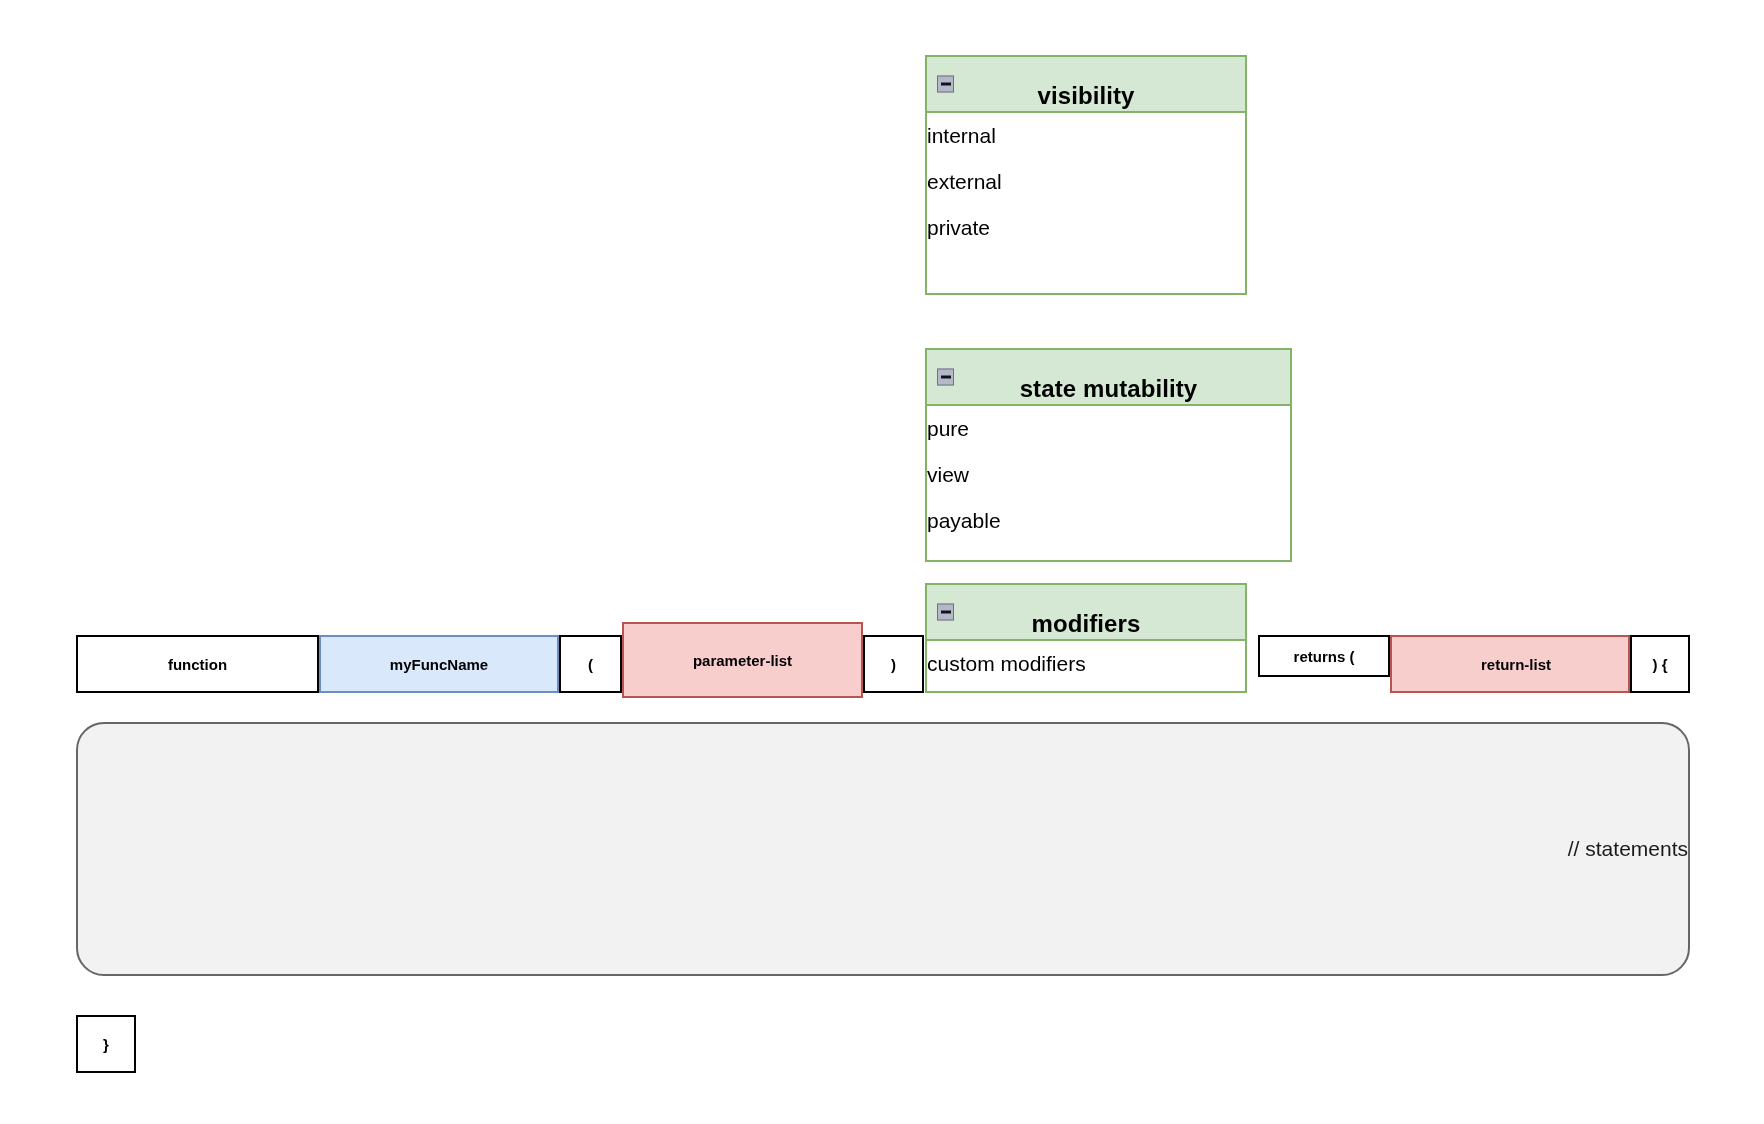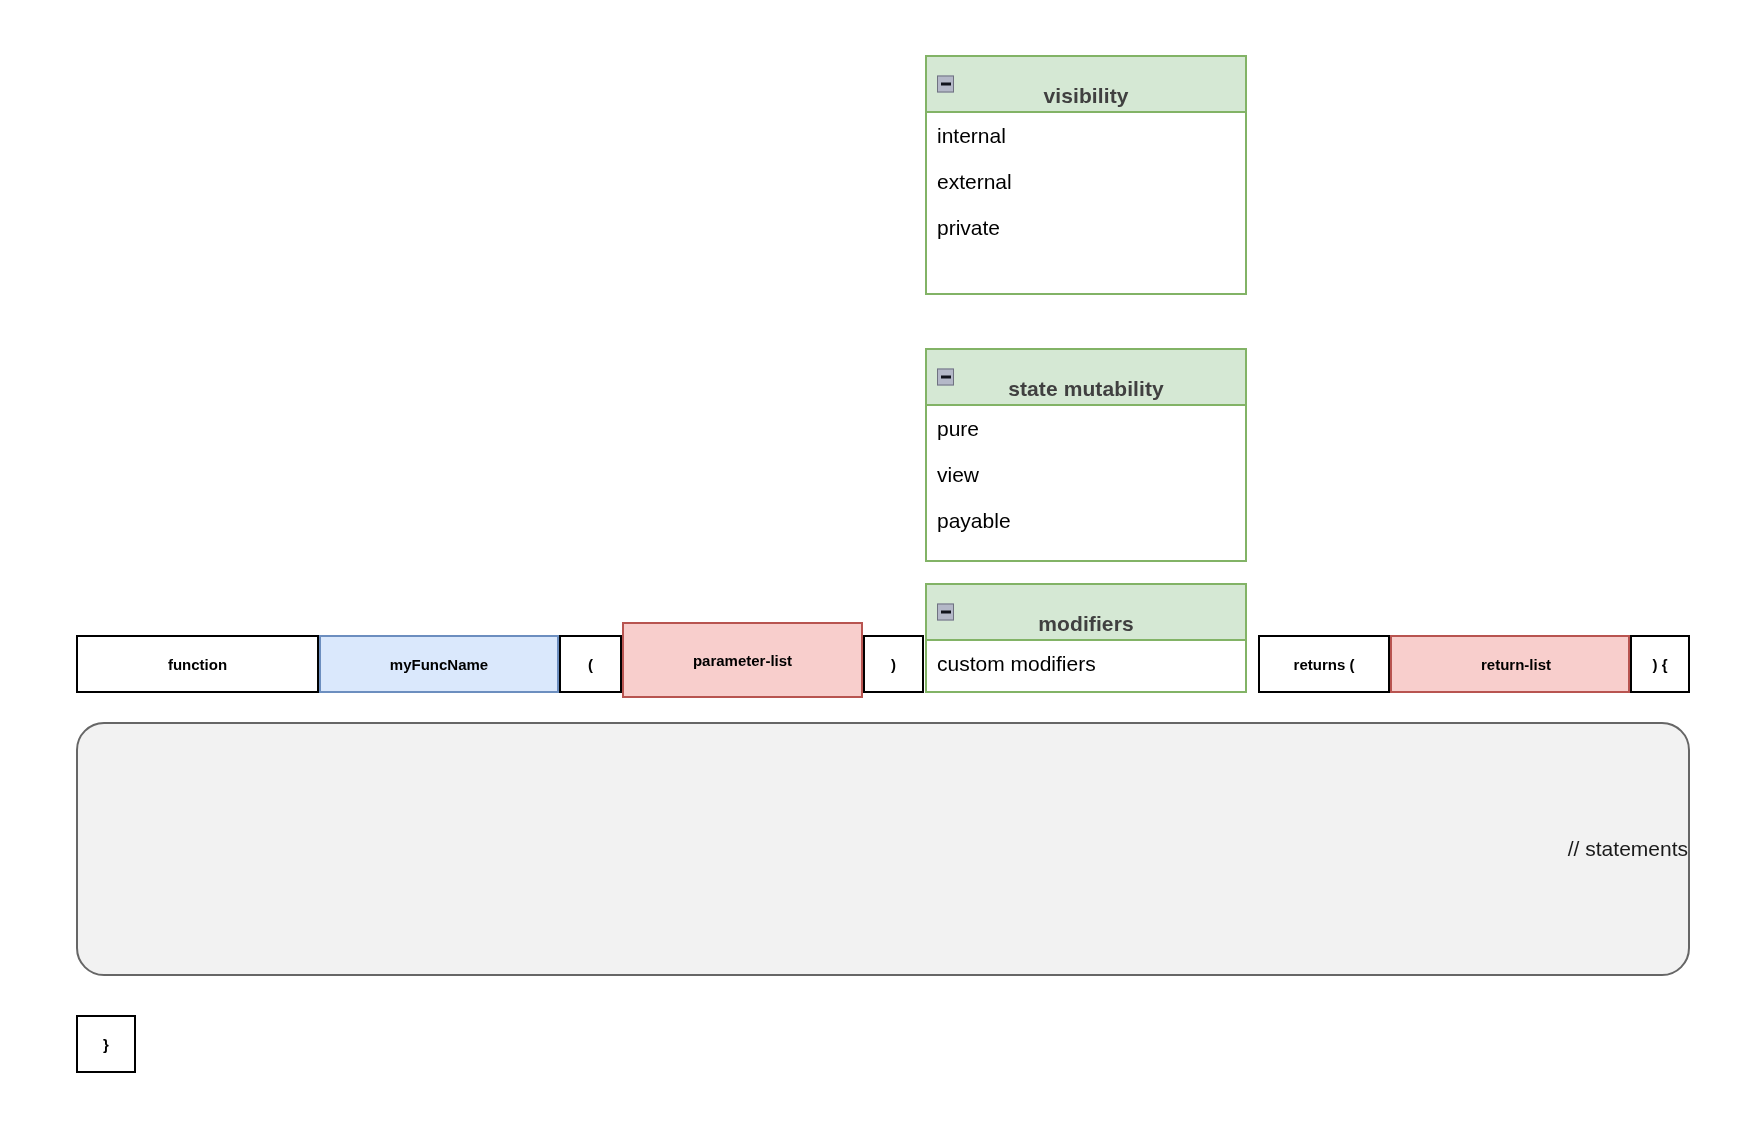--- a/index.html
+++ b/index.html
@@ -32,23 +32,23 @@
     position: relative;
     box-sizing: border-box;
     height: 56px;
     background: #d5e8d4;
     border-bottom: 2px solid #82b366;
     display: flex;
     align-items: center;
     justify-content: center;
   }
   .panel-title {
-    font-size: 21px;
+    font-size: 24px;
     font-weight: bold;
-    color: #404040;
+    color: #000000;
     letter-spacing: 0.1px;
     margin-top: 24px;
   }
   .collapse-icon {
     position: absolute;
     left: 10px;
     top: 50%;
     transform: translateY(-50%);
     width: 17px;
     height: 17px;
@@ -65,21 +65,21 @@
     background: #11131c;
   }
   .panel-body {
     padding: 0;
   }
   .panel-item {
     box-sizing: border-box;
     height: 46px;
     display: flex;
     align-items: center;
-    padding-left: 10px;
+    padding-left: 0;
     font-size: 21px;
     color: #000000;
   }
 
   
   .sbox {
     position: absolute;
     box-sizing: border-box;
     display: flex;
     align-items: center;
@@ -129,21 +129,21 @@
       </span>
       <span class="panel-title">visibility</span>
     </div>
     <div class="panel-body">
       <div class="panel-item">internal</div>
       <div class="panel-item">external</div>
       <div class="panel-item">private</div>
     </div>
   </div>
 
-  <div class="panel" style="left:925px; top:348px; width:322px; height:214px;">
+  <div class="panel" style="left:925px; top:348px; width:367px; height:214px;">
     <div class="panel-header">
       <span class="collapse-icon">
         <span class="bar"></span>
       </span>
       <span class="panel-title">state mutability</span>
     </div>
     <div class="panel-body">
       <div class="panel-item">pure</div>
       <div class="panel-item">view</div>
       <div class="panel-item">payable</div>
@@ -165,21 +165,21 @@
   <div class="sbox" style="left:76px; top:635px; width:243px; height:58px;">function</div>
 
   <div class="sbox blue" style="left:319px; top:635px; width:240px; height:58px;">myFuncName</div>
 
   <div class="sbox" style="left:559px; top:635px; width:63px; height:58px;">(</div>
 
   <div class="sbox pink" style="left:622px; top:622px; width:241px; height:76px;">parameter-list</div>
 
   <div class="sbox" style="left:863px; top:635px; width:61px; height:58px;">)</div>
 
-  <div class="sbox" style="left:1258px; top:635px; width:132px; height:58px;">returns (</div>
+  <div class="sbox" style="left:1258px; top:635px; width:132px; height:42px;">returns (</div>
 
   <div class="sbox pink" style="left:1390px; top:635px; width:240px; height:58px;padding-left:12px;">return-list</div>
 
   <div class="sbox" style="left:1630px; top:635px; width:60px; height:58px;">) {</div>
 
   <div class="statements" style="left:76px; top:722px; width:1614px; height:254px;justify-content:flex-end;">
     <span class="statements-text">// statements</span>
   </div>
 
   <div class="sbox" style="left:76px; top:1015px; width:60px; height:58px;">}</div>

